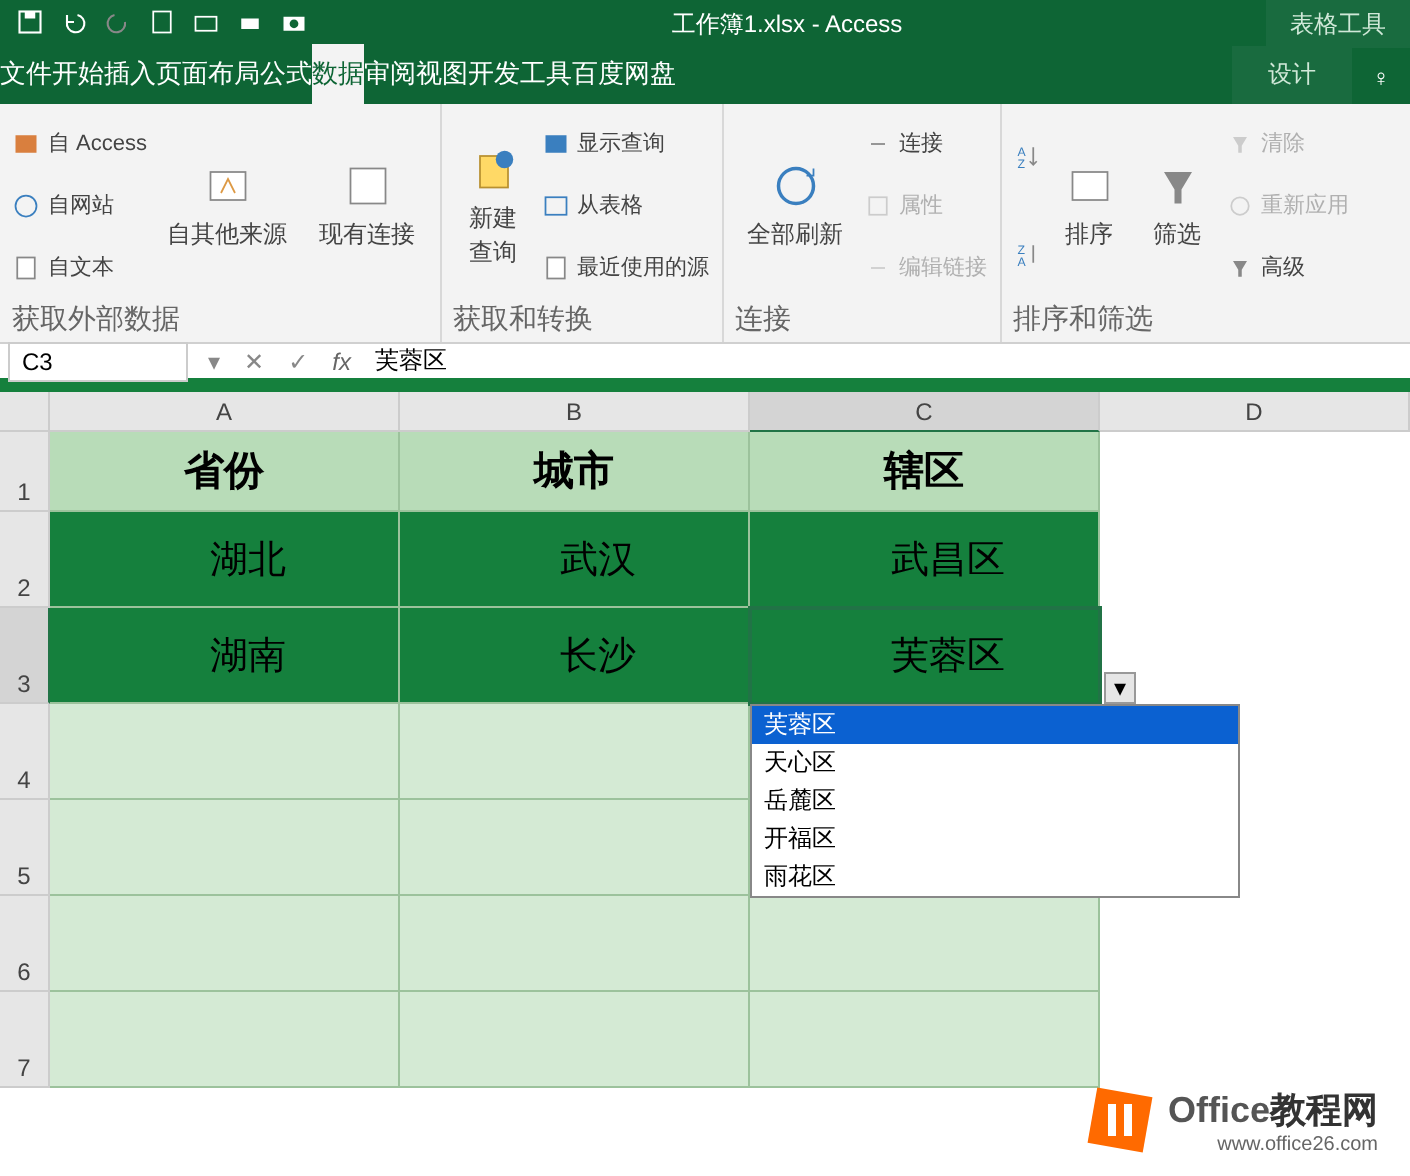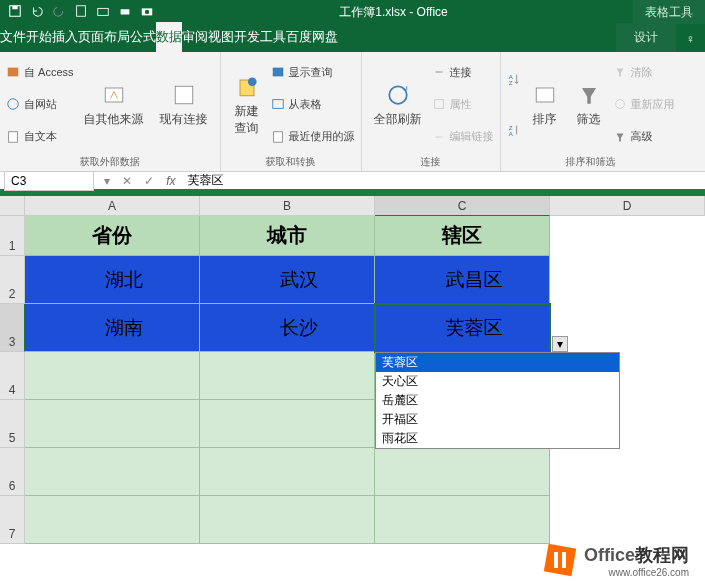--- a/index.html
+++ b/index.html
@@ -13,21 +13,21 @@
     
     .menubar { background: #0e6535; height: 28px; display: flex; align-items: flex-end; }
     .menu-item { color: #fff; padding: 6px 0; font-size: 13px; cursor: pointer; }
     .menu-item.active { background: #f3f3f3; color: #0e6535; }
     .menu-design { color: #d0e8d8; padding: 6px 18px; background: #196b3f; }
     .bulb { color: #fff; padding: 6px 10px; }
     
     .ribbon { background: #f3f3f3; border-bottom: 1px solid #d0d0d0; height: 120px; display: flex; }
     .ribbon-group { border-right: 1px solid #d8d8d8; padding: 4px 6px 2px; display: flex; flex-direction: column; }
     .ribbon-group-content { flex: 1; display: flex; gap: 4px; }
-    .ribbon-group-label { text-align: center; color: #666; font-size: 10px; padding-top: 2px; }
+    .ribbon-group-label { text-align: left; color: #666; font-size: 14px; padding-top: 2px; }
     .rbtn-lg { display: flex; flex-direction: column; align-items: center; justify-content: center; padding: 2px 6px; color: #444; gap: 2px; }
     .rbtn-lg svg { width: 28px; height: 28px; }
     .rbtn-sm { display: flex; align-items: center; gap: 4px; color: #444; padding: 1px 0; font-size: 11px; }
     .rbtn-sm svg { width: 14px; height: 14px; }
     .rcol { display: flex; flex-direction: column; justify-content: space-around; }
     .disabled { color: #b0b0b0; }
     
     .formula-bar { height: 24px; display: flex; align-items: center; border-bottom: 7px solid #15803d; background: #fff; }
     .name-box { width: 90px; border: 1px solid #ccc; padding: 2px 6px; margin: 0 4px; font-size: 12px; }
     .fb-btn { padding: 0 6px; color: #888; }
@@ -37,21 +37,21 @@
     .col-headers { display: flex; height: 20px; }
     .col-header { background: #e6e6e6; border-right: 1px solid #ccc; border-bottom: 1px solid #ccc; text-align: center; font-size: 12px; line-height: 20px; color: #444; }
     .col-header.sel { background: #d4d4d4; border-bottom: 1px solid #217346; }
     .row-headers { display: flex; flex-direction: column; width: 25px; }
     .row-header { background: #e6e6e6; border-right: 1px solid #ccc; border-bottom: 1px solid #ccc; text-align: center; font-size: 12px; color: #444; display: flex; align-items: flex-end; justify-content: center; padding-bottom: 2px; }
     .row-header.sel { background: #d4d4d4; border-right: 1px solid #217346; }
     
     .cells { position: relative; }
     .cell { position: absolute; border-right: 1px solid #9cc29c; border-bottom: 1px solid #9cc29c; display: flex; align-items: center; justify-content: center; }
     .hdr-cell { background: #b8dcb8; font-weight: bold; font-size: 20px; font-family: SimHei, sans-serif; }
-    .data-cell { background: #1d4ed8; font-size: 19px; font-family: SimSun, serif; padding-left: 24px; }
+    .data-cell { background: #15803d; font-size: 19px; font-family: SimSun, serif; padding-left: 24px; }
     .empty-cell { background: #d4ead4; }
     .cell.selected { outline: 2px solid #217346; outline-offset: -1px; z-index: 2; }
     .dd-handle { position: absolute; width: 16px; height: 16px; background: #e6e6e6; border: 1px solid #999; z-index: 3; display: flex; align-items: center; justify-content: center; }
     
     .dropdown-list { position: absolute; background: #fff; border: 1px solid #888; z-index: 10; font-size: 12px; font-family: SimSun, serif; }
     .dropdown-list div { padding: 1px 6px; }
     .dropdown-list div.sel-opt { background: #0b61d1; color: #fff; }
     
     .watermark { position: absolute; bottom: 10px; right: 16px; display: flex; align-items: center; gap: 6px; }
     .watermark-text { color: #ff6a00; font-weight: bold; font-size: 18px; font-style: italic; }
@@ -81,21 +81,21 @@
           <rect x="2" y="5" width="12" height="8" fill="none" stroke="#fff"></rect>
         </svg></span>
     <span><svg viewBox="0 0 16 16">
           <rect x="3" y="6" width="10" height="6" fill="#fff"></rect>
         </svg></span>
     <span><svg viewBox="0 0 16 16">
           <rect x="2" y="5" width="12" height="8" fill="#fff"></rect>
           <circle cx="8" cy="9" r="2.5" fill="#0e6535"></circle>
         </svg></span>
   </div>
-  <div class="title">工作簿1.xlsx - Office</div>
+  <div class="title">工作簿1.xlsx - Access</div>
   <div class="tool-tab">表格工具</div>
 </div>
 
 <div class="menubar">
   <div class="menu-item">文件</div>
   <div class="menu-item">开始</div>
   <div class="menu-item">插入</div>
   <div class="menu-item">页面布局</div>
   <div class="menu-item">公式</div>
   <div class="menu-item active">数据</div>

